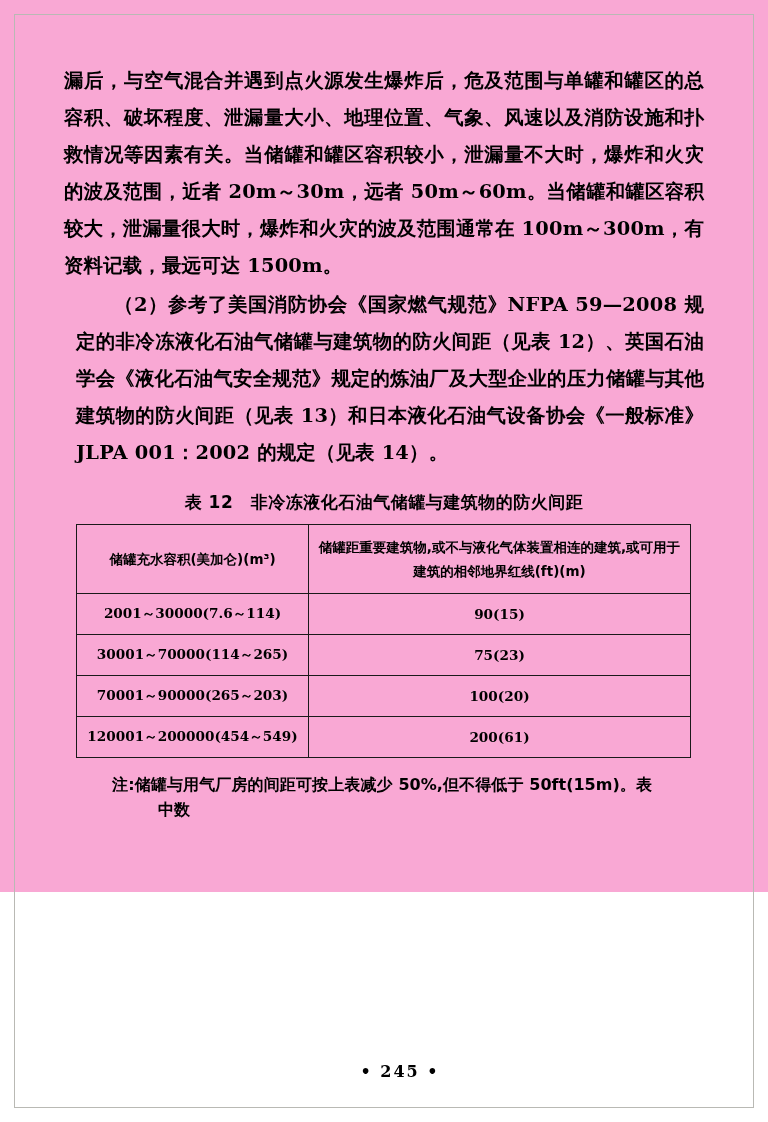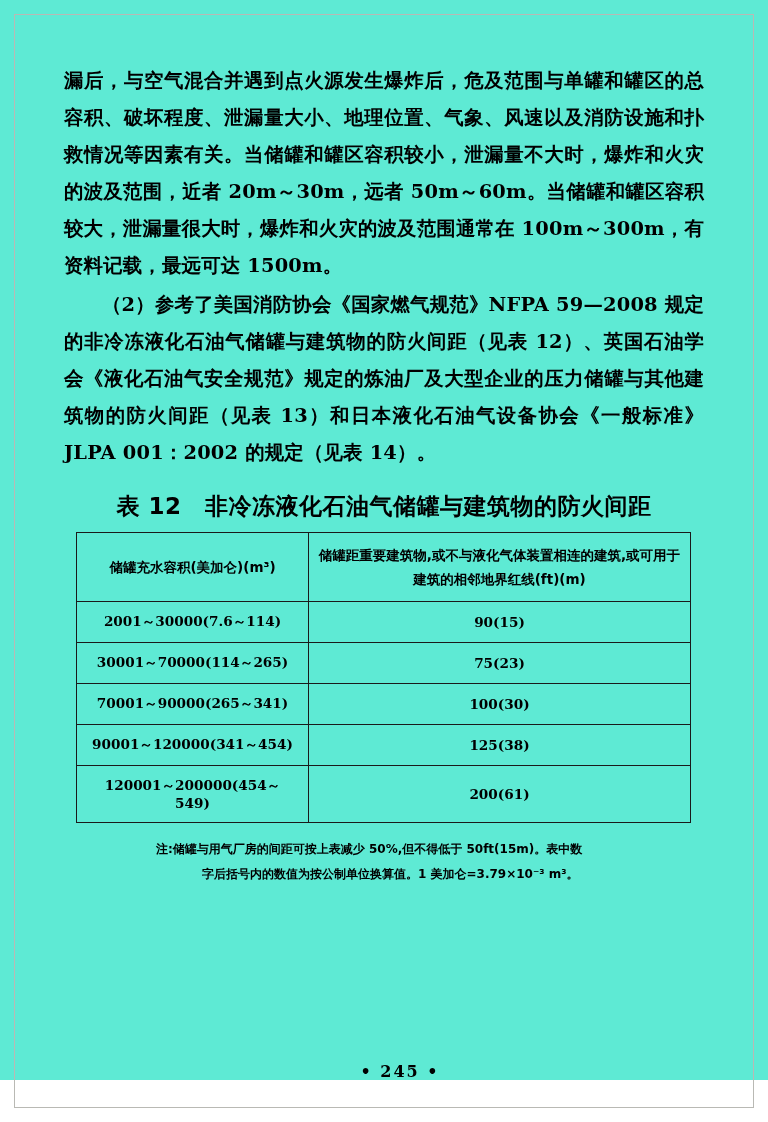--- a/index.html
+++ b/index.html
@@ -13,22 +13,22 @@
     font-family: "DejaVu Serif", "Liberation Serif", serif;
     color: #000000;
     position: relative;
     overflow: hidden;
   }
   .page {
     position: absolute;
     left: 0;
     top: 0;
     width: 768px;
-    height: 1080px;
-    background: #5eead4;
+    height: 892px;
+    background: #f9a8d4;
   }
   .border-frame {
     position: absolute;
     left: 14px;
     top: 14px;
     width: 740px;
     height: 1094px;
     border: 1px solid #b9b9b4;
     box-sizing: border-box;
   }
@@ -44,25 +44,26 @@
     line-height: 37px;
     text-align: justify;
     text-justify: inter-ideograph;
     letter-spacing: 0.2px;
     font-family: "DejaVu Serif", "Liberation Serif", serif;
     font-weight: 600;
   }
   p.indent {
     text-indent: 38px;
     margin-top: 2px;
+    margin-left: 12px;
   }
   .tbl-title {
     margin-top: 20px;
     text-align: center;
-    font-size: 23px;
+    font-size: 17px;
     font-weight: 700;
     letter-spacing: 0.5px;
     font-family: "DejaVu Sans", "Liberation Sans", sans-serif;
   }
   table.data {
     margin-top: 10px;
     margin-left: 12px;
     width: 614px;
     border-collapse: collapse;
     table-layout: fixed;
@@ -75,31 +76,31 @@
   }
   table.data th {
     font-size: 13.5px;
     line-height: 24px;
     padding: 10px 8px;
     font-family: "DejaVu Sans", "Liberation Sans", sans-serif;
     font-weight: 700;
   }
   table.data td {
     font-size: 13.6px;
-    padding: 11px 12px;
+    padding: 11px 4px;
     font-family: "DejaVu Serif", "Liberation Serif", serif;
     text-align: center;
   }
   .col1 { width: 232px; }
   .col2 { width: 382px; }
   .note {
     margin-top: 14px;
-    margin-left: 92px;
+    margin-left: 48px;
     width: 540px;
-    font-size: 12px;
+    font-size: 16px;
     line-height: 25px;
     text-align: justify;
     font-family: "DejaVu Sans", "Liberation Sans", sans-serif;
     font-weight: 600;
   }
   .note .hang {
     display: block;
     padding-left: 46px;
     text-indent: -46px;
   }
@@ -143,35 +144,30 @@
       <tbody>
         <tr>
           <td>2001～30000(7.6～114)</td>
           <td>90(15)</td>
         </tr>
         <tr>
           <td>30001～70000(114～265)</td>
           <td>75(23)</td>
         </tr>
         <tr>
-          <td>70001～90000(265～341)</td>
-          <td>100(30)</td>
-        </tr>
-        <tr>
-          <td>90001～120000(341～454)</td>
-          <td>125(38)</td>
+          <td>70001～90000(265～203)</td>
+          <td>100(20)</td>
         </tr>
         <tr>
           <td>120001～200000(454～549)</td>
           <td>200(61)</td>
         </tr>
       </tbody>
     </table>
 
     <div class="note">
       <span class="hang">注:储罐与用气厂房的间距可按上表减少 50%,但不得低于 50ft(15m)。表中数</span>
-      <span class="hang" style="padding-left:46px;text-indent:0;">字后括号内的数值为按公制单位换算值。1 美加仑=3.79×10⁻³ m³。</span>
     </div>
 
   </div>
 
   <div class="footer">• 245 •</div>
 </div>
 
 </body></html>

